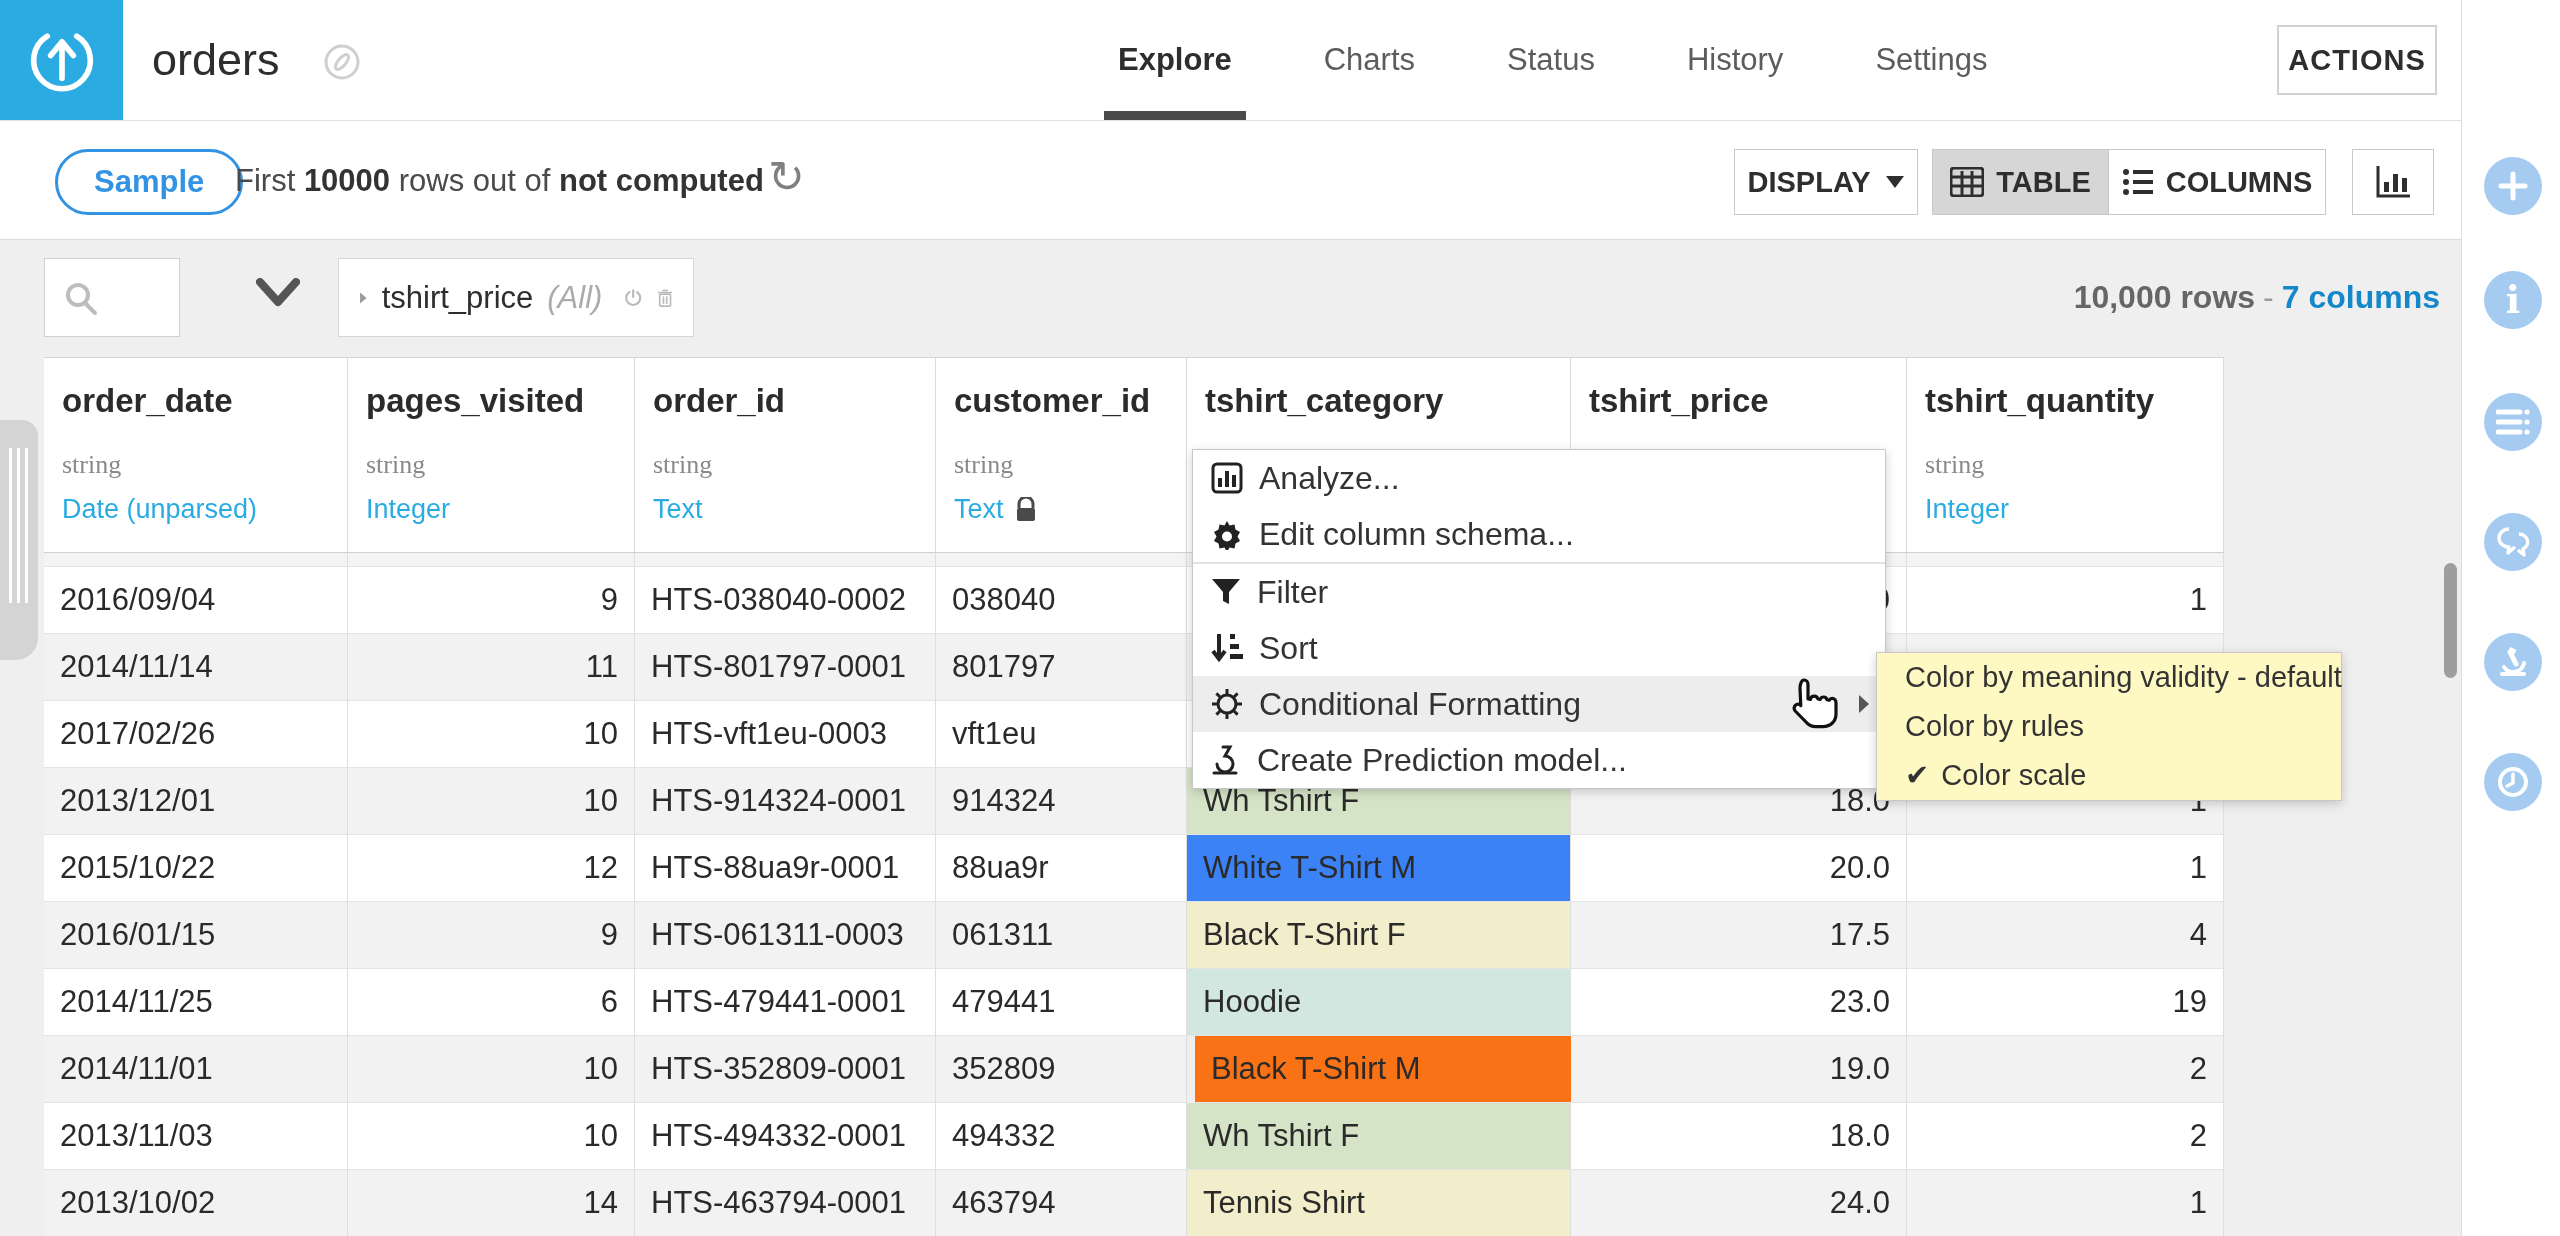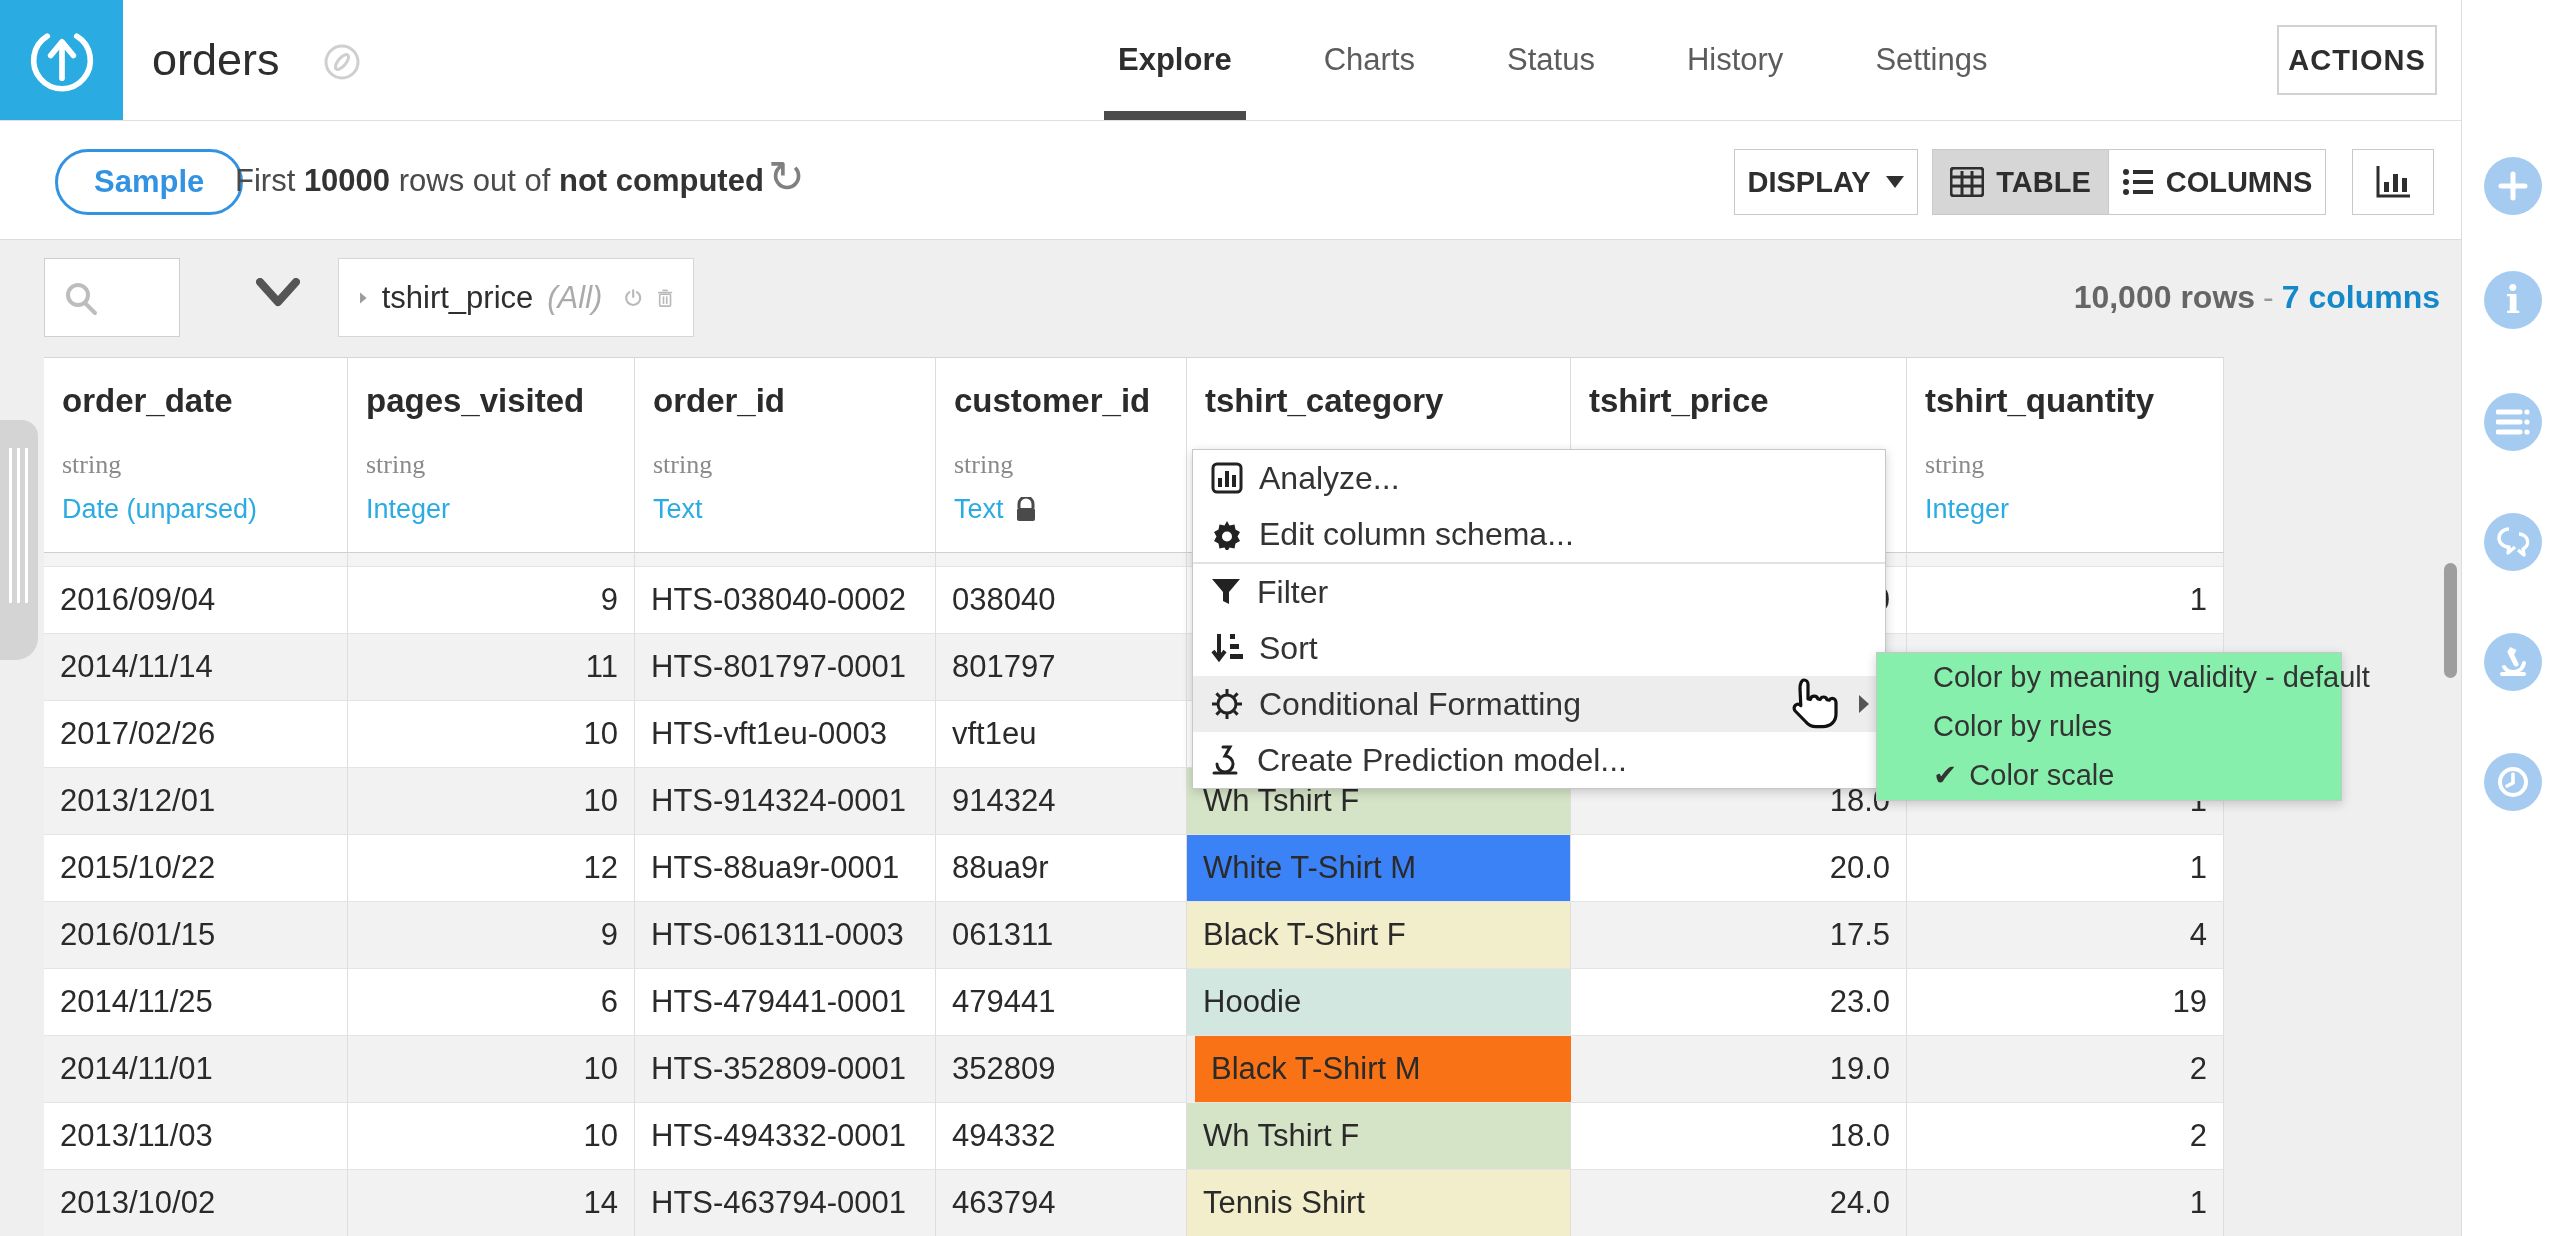--- a/index.html
+++ b/index.html
@@ -67,22 +67,22 @@
   .left-handle { left:0; top:420px; width:38px; height:240px; background:#d4d4d4; border-radius:0 16px 22px 0; }
   .left-handle span { position:absolute; top:28px; width:3px; height:155px; background:#fff; }
 
   
   .menu { left:1192px; top:449px; width:694px; background:#fff; border:1px solid #c7c7c7;
     box-shadow:0 3px 10px rgba(0,0,0,.18); z-index:20; }
   .mi { height:56px; display:flex; align-items:center; gap:16px; padding:0 18px; font-size:32px; color:#333; position:relative; }
   .mi.hover { background:#ededed; }
   .mi .sub-arrow { position:absolute; right:14px; }
   .msep { height:0; border-top:2px solid #e2e2e2; }
-  .submenu { left:1876px; top:652px; width:466px; background:#86efac; border:1px solid #c7c7c7;
-    box-shadow:0 3px 10px rgba(0,0,0,.18); z-index:30;padding-left:28px; }
+  .submenu { left:1876px; top:652px; width:466px; background:#fef9c3; border:1px solid #c7c7c7;
+    box-shadow:0 3px 10px rgba(0,0,0,.18); z-index:30; }
   .smi { height:49px; line-height:49px; padding-left:28px; font-size:29px; color:#333; white-space:nowrap; }
   .smi .chk { font-size:29px; margin-right:12px; }
   .hand-cursor { left:1786px; top:675px; z-index:40; }
 
   
   .rail { left:2461px; top:0; width:99px; height:1236px; background:#fff; border-left:1px solid #ddd; z-index:50; }
   .rail-ic { position:absolute; left:22px; width:58px; height:58px; border-radius:50%; background:#a6cbf1;
     display:flex; align-items:center; justify-content:center; color:#fff; }
   .rail-ic.plus-i  { top:157px; } .rail-ic.info-i  { top:271px; } .rail-ic.list-i  { top:393px; }
   .rail-ic.chat-i  { top:513px; } .rail-ic.micro-i { top:633px; } .rail-ic.clock-i { top:753px; }

